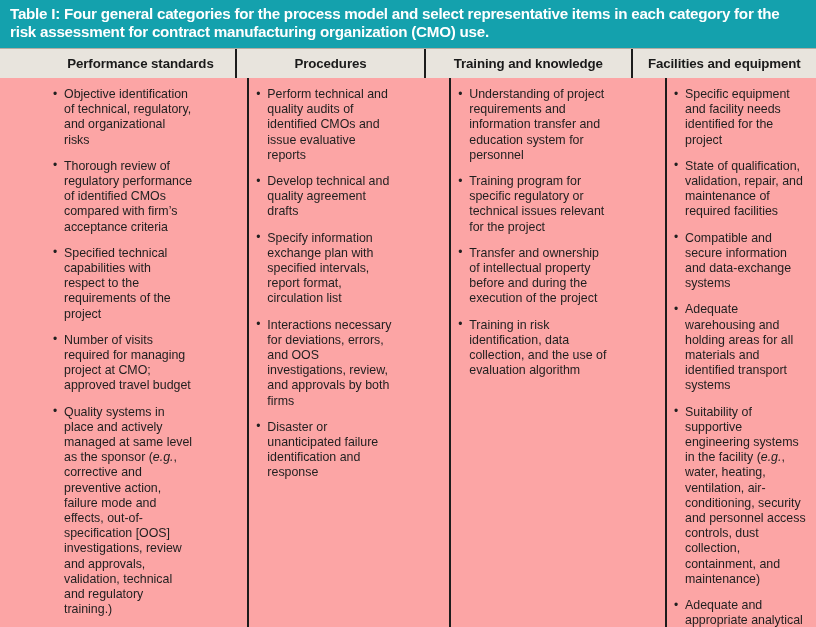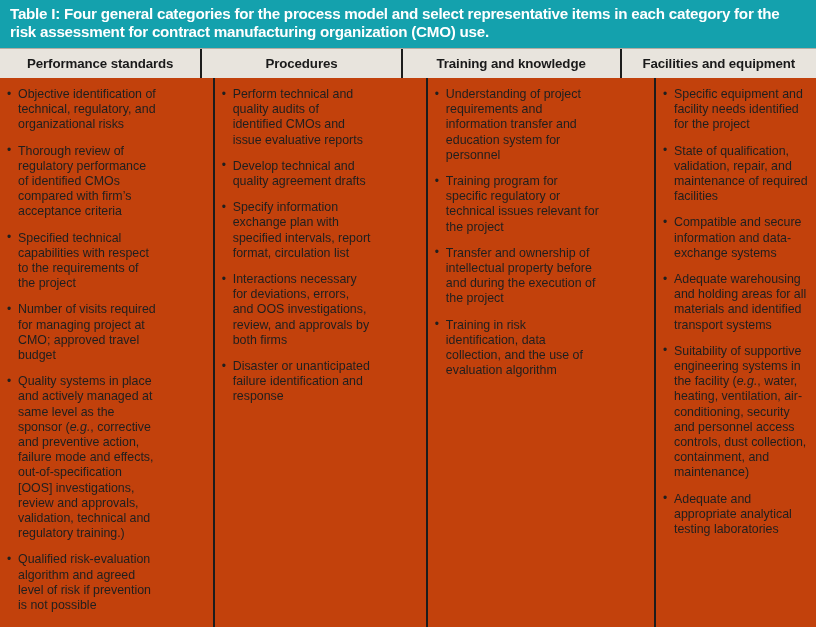--- a/index.html
+++ b/index.html
@@ -65,33 +65,33 @@
     font-weight: bold;
     font-size: 13.3px;
     letter-spacing: -0.1px;
     white-space: nowrap;
   }
 
   
   .body-row {
     flex: 1 1 auto;
     display: flex;
-    background: #c2410c;
+    background: #fca5a5;
     box-sizing: border-box;
     min-height: 0;
     gap: 48px;
   }
   .body-cell {
     box-sizing: border-box;
     padding: 9px 7px 6px 7px;
     overflow: hidden;
   }
 
   
-  .col-0 { width: 205px; }
+  .col-0 { width: 205px; margin-left: 46px; }
   .col-1 { width: 205px; }
   .col-2 { width: 224px; }
   .col-3 { width: 201px; }
 
   
   .header-cell.col-1,
   .header-cell.col-2,
   .header-cell.col-3,
   .body-cell.col-1,
   .body-cell.col-2,

